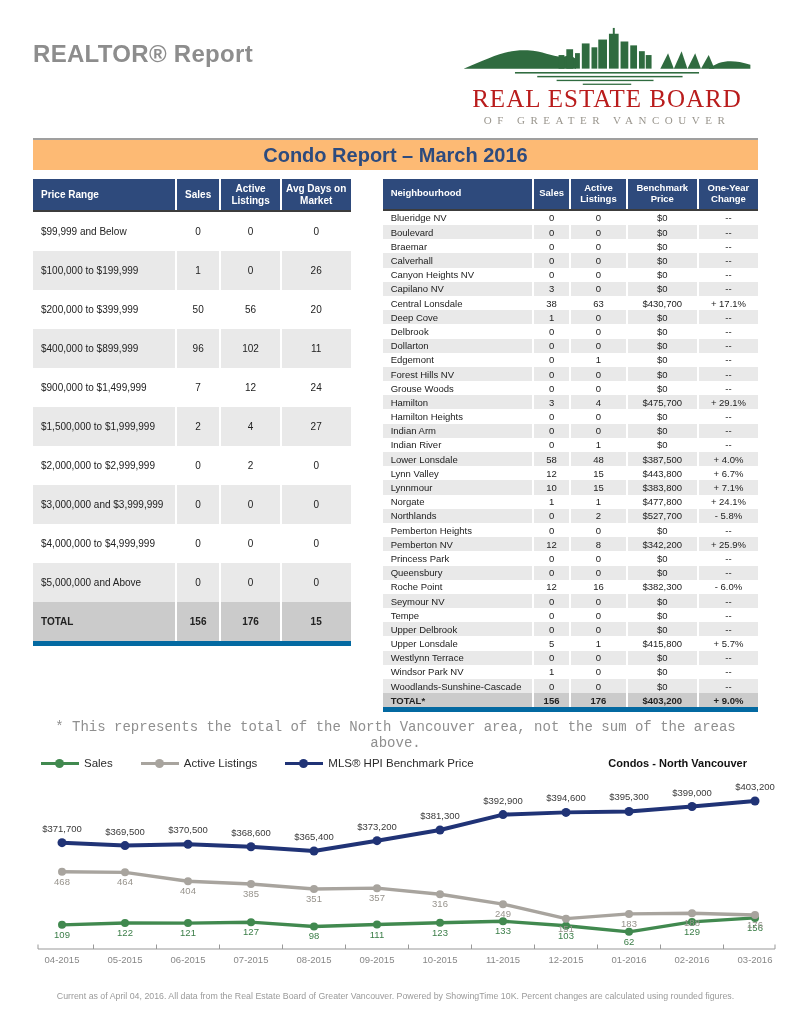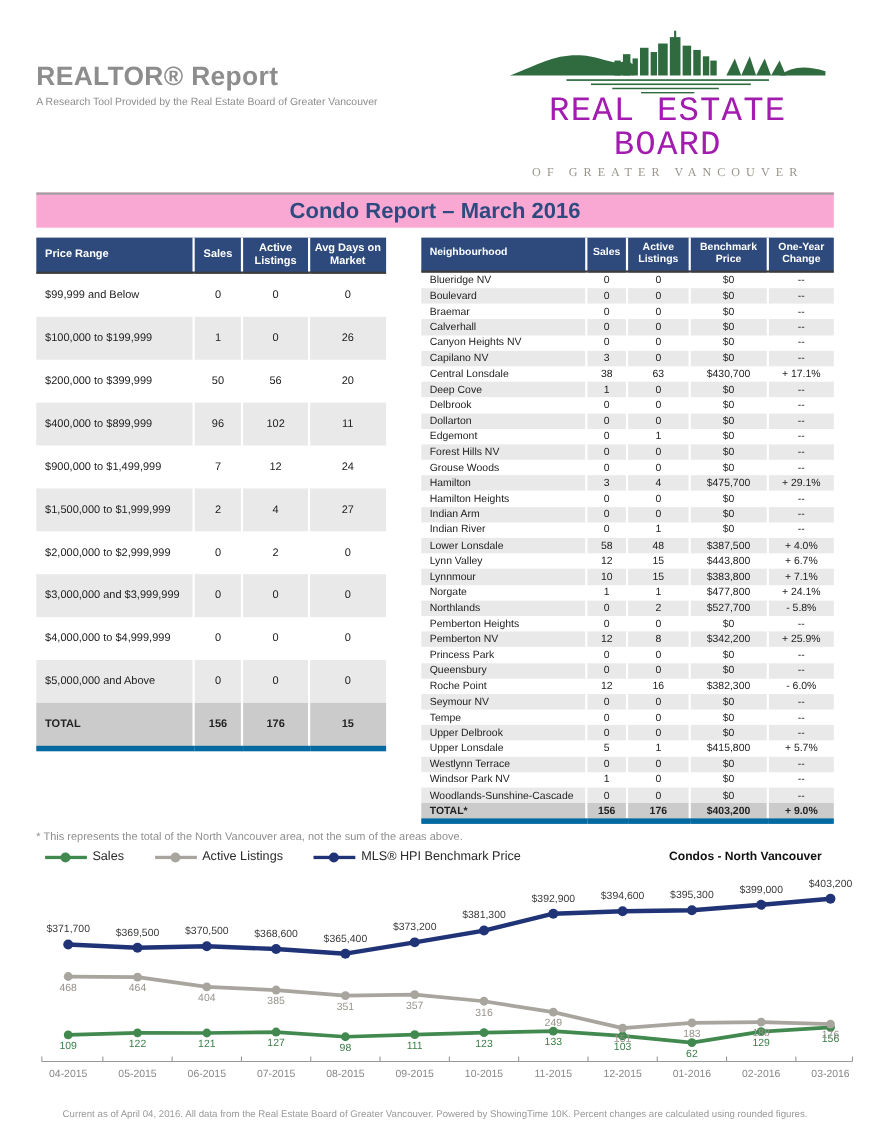--- a/index.html
+++ b/index.html
@@ -3,51 +3,51 @@
 <meta charset="utf-8">
 <style>
   * { box-sizing: border-box; margin: 0; padding: 0; }
   html,body { background:#fff; }
   body { font-family: "Liberation Sans", sans-serif; color:#222; }
   .page { position:relative; width:791px; height:1024px; margin:0 auto; background:#fff; padding:26px 33px 0 33px; overflow:hidden; }
 
   
   .hdr { display:flex; justify-content:space-between; align-items:flex-start; }
   .hdr-left { padding-top:14px; }
-  .report-title { font-size:24px; font-weight:bold; color:#8d8d8d; letter-spacing:.3px;margin-top:16px; }
+  .report-title { font-size:24px; font-weight:bold; color:#8d8d8d; letter-spacing:.3px; }
   .report-sub { font-size:9.5px; color:#8d8d8d; margin-top:3px; }
   .area-title { font-size:30px; font-weight:bold; color:#2d4b7e; margin-top:16px; letter-spacing:.3px; }
   .logo { width:302px; text-align:center; }
   .logo svg { display:block; margin:0 auto; }
-  .logo-title { font-family:Liberation Mono, monospace; font-size:31px; color:#a21caf; letter-spacing:1px; line-height:1; margin-top:-2px; }
+  .logo-title { font-family:Liberation Serif, serif; font-size:25px; color:#b91c1c; letter-spacing:1px; line-height:1; margin-top:-2px; }
   .logo-sub { font-family:"Liberation Serif", serif; font-size:11px; color:#9a968e; letter-spacing:5.5px; margin-top:3px; }
 
   
-  .band { margin-top:12px; height:32px; line-height:30px; background:#f9a8d4; border-top:2px solid #9f9f9f; text-align:center; font-size:20px; font-weight:bold; color:#2d4b7e; }
+  .band { margin-top:12px; height:32px; line-height:30px; background:#fdba74; border-top:2px solid #9f9f9f; text-align:center; font-size:20px; font-weight:bold; color:#2d4b7e; }
 
   
   .tables { display:flex; justify-content:space-between; align-items:flex-start; margin-top:9px;gap:32px; }
   table { border-collapse:collapse; table-layout:fixed; }
   .tbl th { background:#2e4a7c; color:#fff; font-weight:bold; text-align:center; vertical-align:middle; padding:4px 3px; border-left:2px solid #fff; border-bottom:2px solid #3c3c3c; line-height:1.15; }
   .tbl th.first { text-align:left; padding-left:8px; border-left:none; }
   .tbl td { text-align:center; border-left:2px solid #fff; }
   .tbl td.first { text-align:left; padding-left:8px; border-left:none; }
   .tbl tbody tr:nth-child(even) td { background:#e9e9e9; }
   .tbl tr.total td { background:#cbcbcb; font-weight:bold; border-bottom:5px solid #0369a1; }
   .price { width:330px; font-size:10px; }
   .price td { padding:14px 3px; }
   .price th:nth-child(1){width:45%} .price th:nth-child(2){width:14%}
   .price th:nth-child(3){width:19%} .price th:nth-child(4){width:22%}
   .hood { width:390px; font-size:9.5px; }
   .hood td { padding:1.6px 3px; }
   .hood th:nth-child(1){width:40%} .hood th:nth-child(2){width:10%}
   .hood th:nth-child(3){width:15%} .hood th:nth-child(4){width:19%}
   .hood th:nth-child(5){width:16%}
 
-  .footnote { margin-top:7px; text-align:left; font-size:10px; color:#8f8f8f; }
+  .footnote { margin-top:7px; text-align:center; font-size:14px; color:#8f8f8f;font-family:Liberation Mono, monospace; }
 
   
   .chart-head { position:relative; margin-top:4px; height:18px; }
   .legend { position:absolute; left:8px; top:2px; display:flex; gap:28px; }
   .legend-item { display:flex; align-items:center; }
   .leg-line { position:relative; width:38px; height:3px; display:inline-block; }
   .leg-dot { position:absolute; left:14px; top:-3px; width:9px; height:9px; border-radius:50%; }
   .leg-label { margin-left:5px; font-size:11.5px; color:#2b2b2b; }
   .chart-title { position:absolute; right:11px; top:2px; font-size:11px; font-weight:bold; color:#111; }
 
@@ -56,21 +56,20 @@
   .footer { margin-top:8px; text-align:center; font-size:8.8px; color:#9a9a9a; }
 </style>
 </head>
 <body>
 
 <div class="page">
 
   <div class="hdr">
     <div class="hdr-left">
       <div class="report-title">REALTOR® Report</div>
-      <div class="report-sub">A Research Tool Provided by the Real Estate Board of Greater Vancouver</div>
     </div>
     <div class="logo">
       <svg width="292" height="62" viewBox="0 0 300 64">
         <g fill="#2f6b3f">
           <path d="M2,44 C30,33 44,24 68,25 C84,26 92,31 104,32 L112,30 L118,34 L118,44 Z"></path>
           <rect x="100" y="30" width="6" height="14"></rect>
             <rect x="108" y="24" width="7" height="20"></rect>
           <rect x="117" y="28" width="5" height="16"></rect>
             <rect x="124" y="18" width="8" height="26"></rect>
           <rect x="134" y="22" width="6" height="22"></rect>

